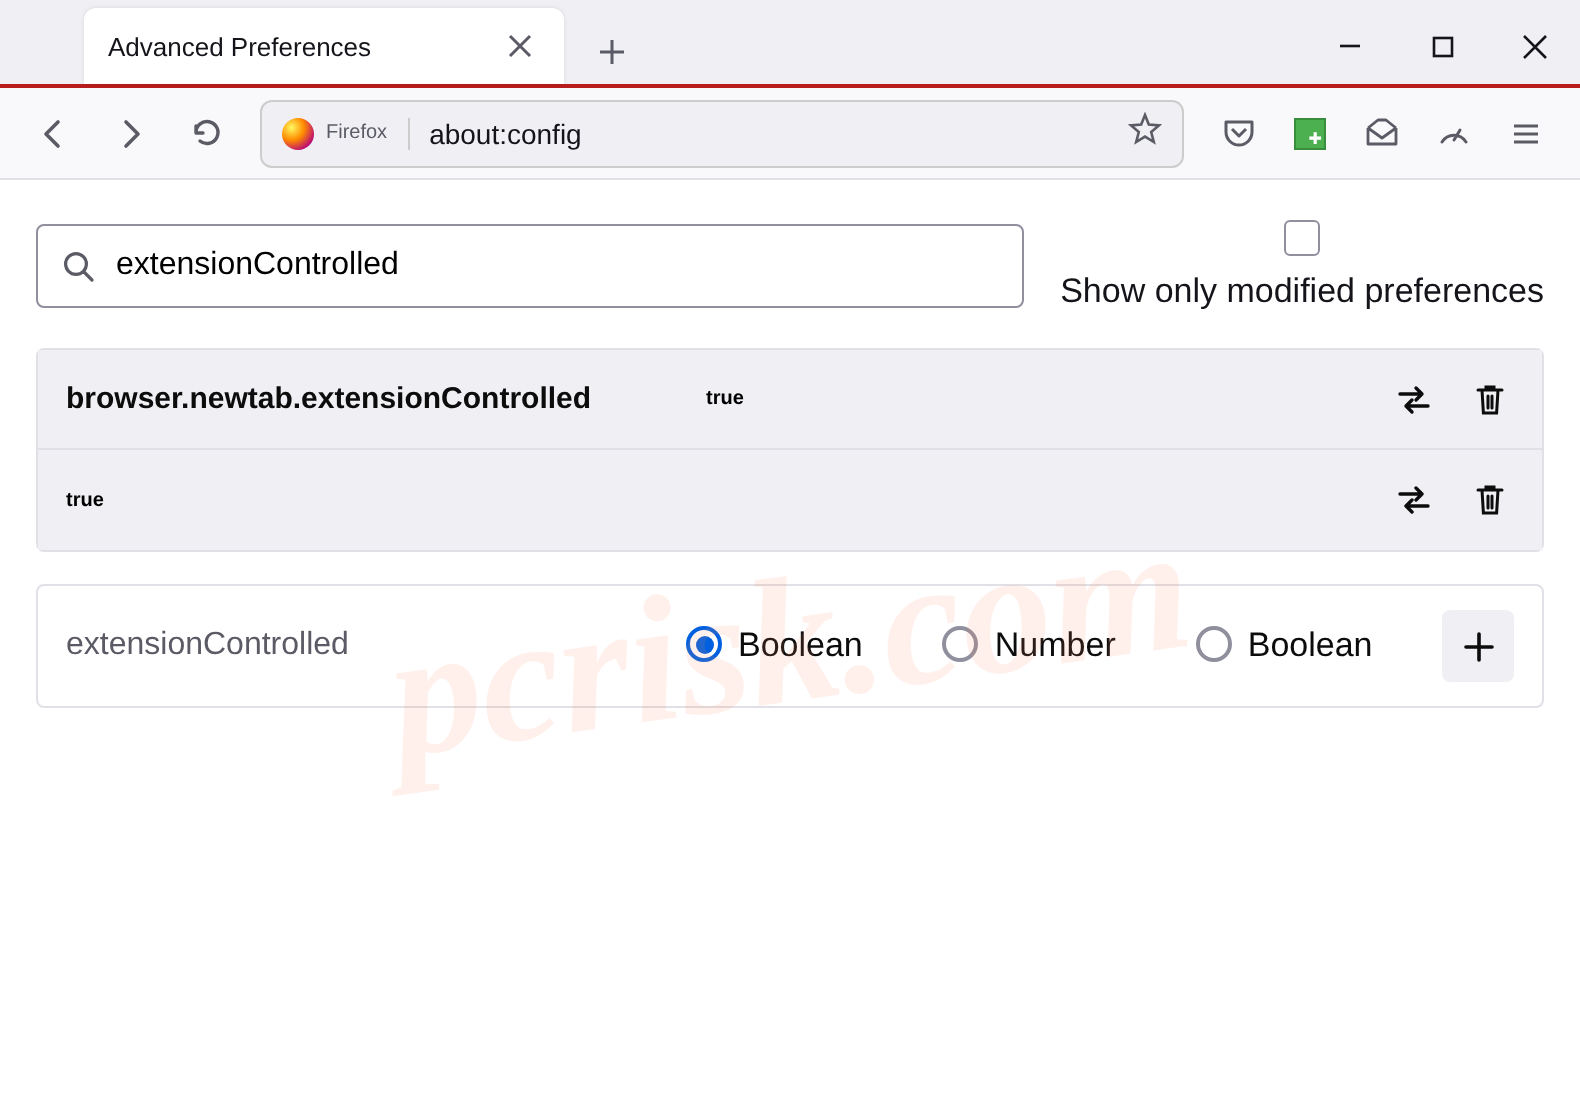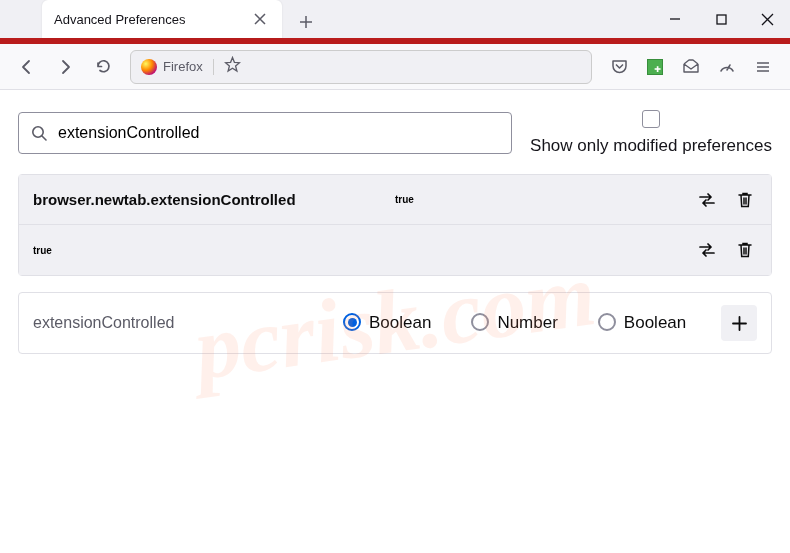--- a/index.html
+++ b/index.html
@@ -9,21 +9,21 @@
   width: 790px;
   height: 553px;
   overflow: hidden;
   position: relative;
 }
 .window-titlebar {
   height: 44px;
   display: flex;
   align-items: flex-end;
   background: #f0f0f4;
-  border-bottom: 6px solid #b91c1c;
+  border-bottom: 2px solid #b91c1c;
 }
 .tab {
   height: 38px;
   display: flex;
   align-items: center;
   background: #fff;
   border-radius: 6px 6px 0 0;
   margin-left: 42px;
   padding: 0 12px;
   min-width: 240px;
@@ -41,37 +41,37 @@
   gap:4px;
   padding:0 10px;
   background:#f9f9fb;
   border-bottom:1px solid #e0e0e6;
 }
 .tool-btn { width:34px; height:34px; display:flex; align-items:center; justify-content:center; border-radius:4px; cursor:pointer; color:#5b5b66; }
 .addr-bar {
   flex:1; height:34px; background:#f0f0f4; border:1px solid #ccc; border-radius:6px;
   display:flex; align-items:center; padding:0 10px; margin:0 6px;
 }
-.addr-firefox { display:flex; align-items:center; gap:6px; font-size:13px; color:#5b5b66; padding-right:10px; border-right:1px solid #ccc; margin-right:10px; }
+.addr-firefox { display:flex; align-items:center; gap:6px; font-size:10px; color:#5b5b66; padding-right:10px; border-right:1px solid #ccc; margin-right:10px; }
 .ff-logo { width:16px; height:16px; border-radius:50%; background: radial-gradient(circle at 30% 30%, #fff960, #ff8a00 40%, #b5007f 80%); }
 .addr-url { flex:1; font-size:14px; color:#15141a; }
 .addr-star { color:#5b5b66; }
 .right-icons { display:flex; gap:2px; }
 .ext-icon { width:16px; height:16px; }
 .green-ext { background:#4caf50; border:1px solid #388e3c; position:relative; }
 .green-ext::after { content:"✚"; position:absolute; font-size:8px; color:#fff; right:1px; bottom:0; }
 .content { padding:20px 18px; }
 .search-row { display:flex; align-items:center; gap:18px; margin-bottom:18px; }
 .search-box { flex:1; height:42px; border:1px solid #8f8f9d; border-radius:4px; display:flex; align-items:center; padding:0 12px; }
 .search-box svg { margin-right:10px; color:#5b5b66; }
 .search-input { border:none; outline:none; font-size:16px; flex:1; background:transparent; }
 .checkbox-wrap { display:flex; align-items:center; gap:8px; font-size:17px; color:#15141a;flex-direction:column; }
 .checkbox { width:18px; height:18px; border:1px solid #8f8f9d; border-radius:3px; background:#fff; }
 .pref-table { border:1px solid #e0e0e6; border-radius:4px; margin-bottom:16px; }
-.pref-row { display:flex; align-items:center; padding:12px 14px; min-height:50px;gap:42px; }
+.pref-row { display:flex; align-items:center; padding:12px 14px; min-height:50px; }
 .pref-row.modified { background:#f0f0f4; font-weight:600; border-bottom:1px solid #e0e0e6; }
 .pref-row.modified:last-child { border-bottom:none; }
 .pref-name { width:320px; font-size:15px; color:#0c0c0d; word-break:break-word; line-height:1.3; }
 .pref-value { flex:1; font-size:10px; }
 .pref-actions { display:flex; gap:14px; }
 .icon-btn { width:24px; height:24px; display:flex; align-items:center; justify-content:center; cursor:pointer; color:#0c0c0d; }
 .new-pref-row { border:1px solid #e0e0e6; border-radius:4px; display:flex; align-items:center; padding:12px 14px; min-height:58px; }
 .new-pref-name { width:310px; font-size:16px; color:#5b5b66; }
 .radio-group { display:flex; gap:40px; flex:1; }
 .radio-opt { display:flex; align-items:flex-start; gap:8px; font-size:17px; color:#0c0c0d; }
@@ -135,20 +135,21 @@
   <div class="tool-btn">
     <svg width="17" height="17" viewBox="0 0 17 17">
         <path d="M3 8.5 A5.5 5.5 0 1 1 5 12.5 M3 8.5 L3 5 M3 8.5 L6.5 8.5" fill="none" stroke="currentColor" stroke-width="1.7" stroke-linecap="round"></path>
       </svg>
   </div>
   <div class="addr-bar">
     <div class="addr-firefox">
       <span class="ff-logo"></span>
       <span>Firefox</span>
     </div>
+    <span class="addr-url">about:config</span>
     <span class="addr-star">
       <svg width="17" height="17" viewBox="0 0 17 17">
           <path d="M8.5 1.5 L10.4 6.3 L15.5 6.7 L11.6 10 L12.9 15 L8.5 12.3 L4.1 15 L5.4 10 L1.5 6.7 L6.6 6.3 Z" fill="none" stroke="currentColor" stroke-width="1.3"></path>
         </svg>
     </span>
   </div>
   <div class="right-icons">
     <div class="tool-btn">
       <svg width="17" height="17" viewBox="0 0 17 17">
           <path d="M2 3 H15 V8 A6.5 6.5 0 0 1 2 8 Z M5 6.5 L8.5 10 L12 6.5" fill="none" stroke="currentColor" stroke-width="1.5" stroke-linejoin="round"></path>

